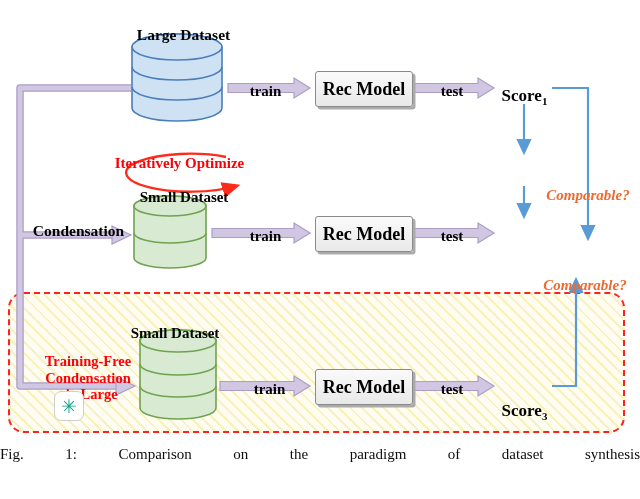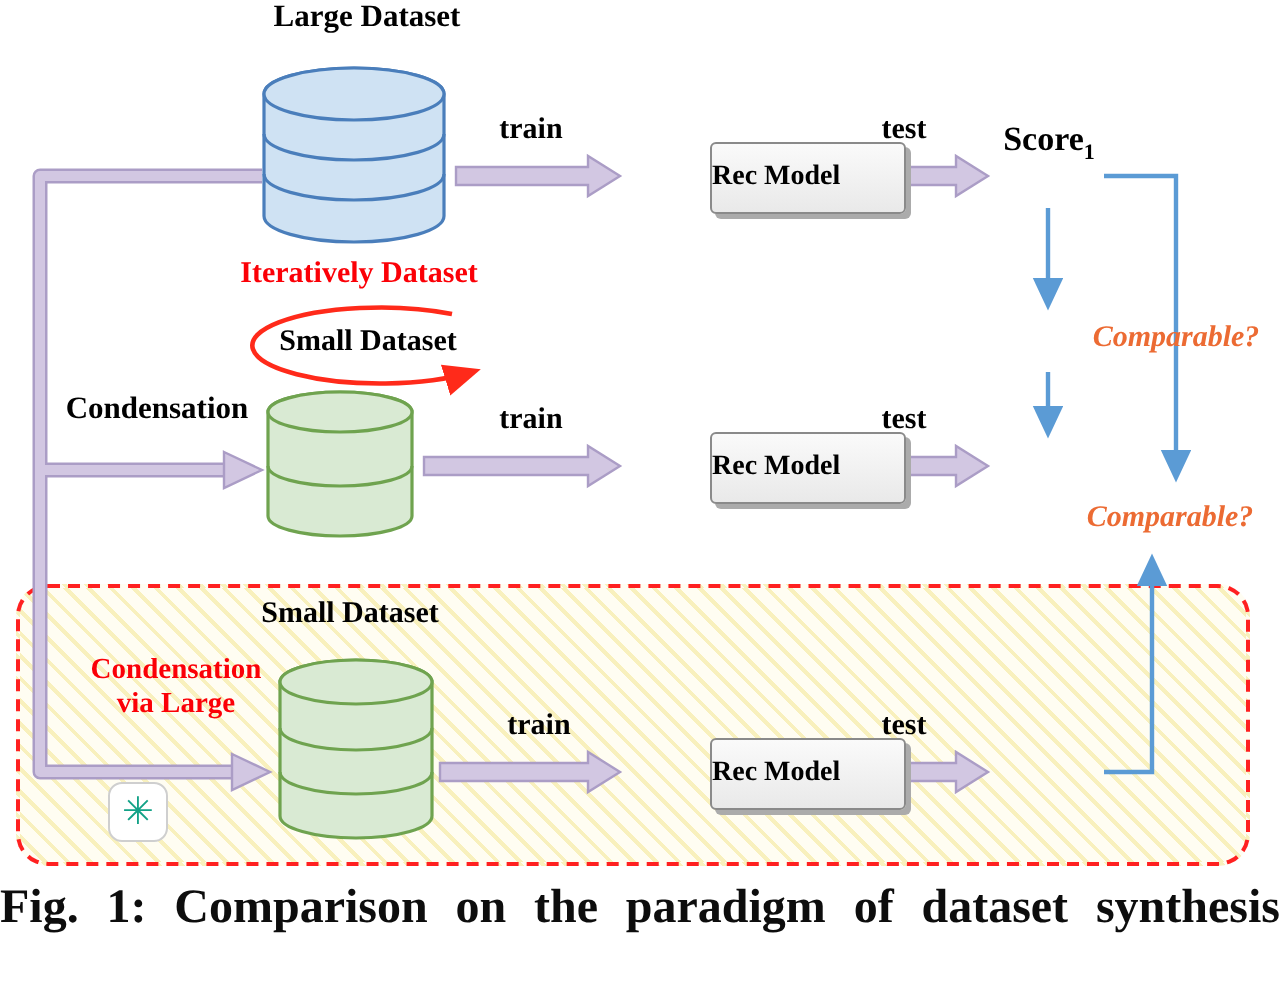--- a/index.html
+++ b/index.html
@@ -15,41 +15,41 @@
   svg.wires{position:absolute;left:0;top:0;z-index:1;}
   .cyl-blue{fill:var(--large_dataset_fill,#cfe2f3);stroke:var(--large_dataset_stroke,#4a7ebb);stroke-width:1.6;}
   .cyl-green{fill:var(--small_dataset_fill,#d9ead3);stroke:var(--small_dataset_stroke,#6fa34f);stroke-width:1.6;}
   .arc{fill:none;}
   .blk{fill:var(--arrow_purple,#d2c7e2);stroke:var(--arrow_purple_edge,#ab9dc6);stroke-width:1.2;}
   .elbow-edge{fill:none;stroke:var(--arrow_purple_edge,#ab9dc6);stroke-width:7.5;stroke-linejoin:round;stroke-linecap:butt;}
   .elbow-core{fill:none;stroke:var(--arrow_purple,#d2c7e2);stroke-width:5;stroke-linejoin:round;stroke-linecap:butt;}
   .blue-line{stroke:var(--comparison_blue,#5b9bd5);stroke-width:2.2;fill:none;}
   .red-loop{stroke:var(--loop_red,#ff2a1a);stroke-width:2.3;fill:none;}
   
-  .lbl{position:absolute;z-index:3;font-weight:bold;font-size:15px;color:#000;text-align:center;line-height:17px;}
+  .lbl{position:absolute;z-index:3;font-weight:bold;font-size:15px;color:#000;text-align:center;line-height:17px;margin-top:26px;}
   .lbl.big{font-size:15.5px;}
   .red-text{color:var(--emphasis_red,#fb0007);}
   .comparable{color:var(--comparable_orange,#ec6b33);font-style:italic;font-size:15px;}
   .score{font-size:17px;}
   .score sub{font-size:11px;}
   
   .model-box{position:absolute;z-index:2;left:315px;width:96px;height:34px;line-height:34px;
-    text-align:left;font-weight:bold;font-size:14px;color:#000;
+    text-align:center;font-weight:bold;font-size:18px;color:#000;
     background:linear-gradient(180deg,#fafafa,#e9e9e9);
     border:1px solid var(--model_box_border,#8a8a8a);border-radius:3px;
-    box-shadow:2.5px 2.5px 0 #ababab;margin-left:40px;}
+    box-shadow:2.5px 2.5px 0 #ababab;}
   
   .openai{position:absolute;z-index:3;left:54px;top:391px;width:28px;height:28px;
     background:#fff;border:1px solid #cfcfcf;border-radius:7px;
     display:flex;align-items:center;justify-content:center;}
   .openai span{color:var(--openai_teal,#13a287);font-size:19px;font-weight:bold;
     font-family:"DejaVu Sans",sans-serif;line-height:1;}
   
   .caption{position:absolute;z-index:3;left:0;top:441px;width:640px;color:#0d0d0d;
-    font-size:24px;line-height:26px;font-weight:bold;}
+    font-size:15px;line-height:26px;}
   .caption div{text-align:justify;text-align-last:justify;}
 </style>
 </head>
 <body>
 
 <div class="stage">
 
   <div class="tfdcon-box"></div>
 
   <svg class="wires" width="640" height="440" viewBox="0 0 640 440">
@@ -112,36 +112,40 @@
   <div class="model-box" style="top:216px">Rec Model</div>
   <div class="model-box" style="top:369px">Rec Model</div>
 
   <div class="lbl big" style="left:106px;top:0;width:155px">Large Dataset</div>
   <div class="lbl" style="left:238px;top:57px;width:55px">train</div>
   <div class="lbl" style="left:428px;top:57px;width:48px">test</div>
   <div class="lbl score" style="left:497px;top:61px;width:55px">
     <span>Score</span><sub>1</sub>
   </div>
 
-  <div class="lbl red-text" style="left:92px;top:129px;width:175px">Iteratively Dataset</div>
+  <div class="lbl red-text" style="left:92px;top:129px;width:175px">Iteratively Optimize</div>
   <div class="lbl" style="left:113px;top:163px;width:142px">Small Dataset</div>
   <div class="lbl big" style="left:21px;top:196px;width:115px">Condensation</div>
   <div class="lbl" style="left:238px;top:202px;width:55px">train</div>
   <div class="lbl" style="left:428px;top:202px;width:48px">test</div>
 
   <div class="lbl comparable" style="left:536px;top:161px;width:104px">Comparable?</div>
   <div class="lbl comparable" style="left:530px;top:251px;width:110px">Comparable?</div>
 
   <div class="lbl" style="left:104px;top:299px;width:142px">Small Dataset</div>
   <div class="lbl red-text" style="left:22px;top:327px;width:132px;font-size:14.5px;line-height:16.5px">
+    <div>Training-Free</div>
     <div>Condensation</div>
     <div>via Large</div>
   </div>
   <div class="lbl" style="left:242px;top:355px;width:55px">train</div>
   <div class="lbl" style="left:428px;top:355px;width:48px">test</div>
+  <div class="lbl score" style="left:497px;top:376px;width:55px">
+    <span>Score</span><sub>3</sub>
+  </div>
 
   <div class="openai">
     <span>✳</span>
   </div>
 
   <div class="caption">
     <div>Fig. 1: Comparison on the paradigm of dataset synthesis</div>
   </div>
 
 </div>

